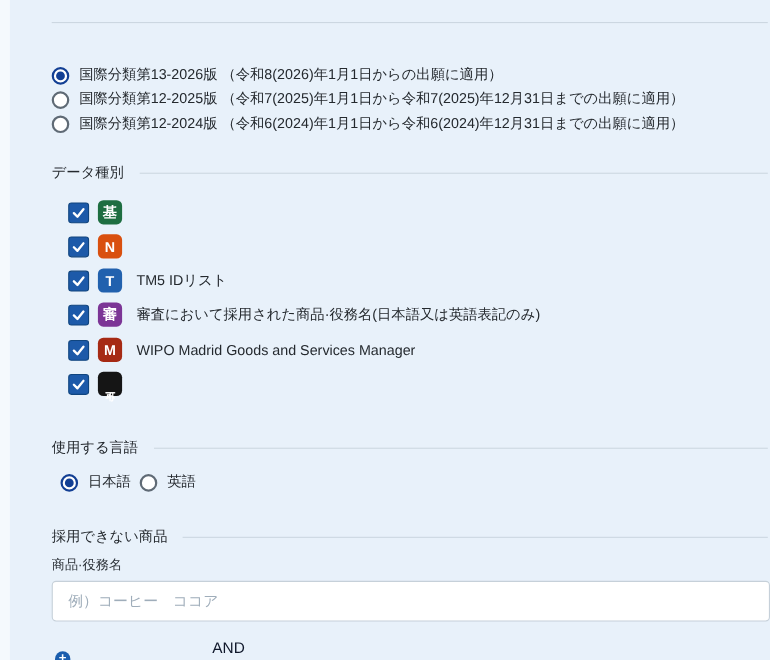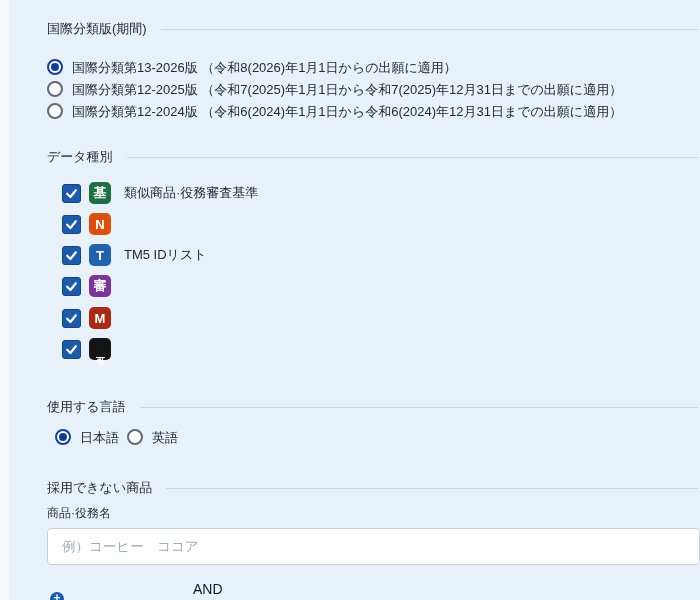--- a/index.html
+++ b/index.html
@@ -15,21 +15,21 @@
 
   .section-title {
     position:absolute; left:47px; right:2px;
     display:flex; align-items:center; gap:14px;
     font-size:13px; color:#24292e; white-space:nowrap;
   }
   .section-title .rule { flex:1; height:1px; background:#ccd7e1; }
 
   
   .radio-row {
-    position:absolute; display:flex; align-items:flex-start; gap:9px;
+    position:absolute; display:flex; align-items:flex-end; gap:9px;
     font-size:13px; cursor:pointer; white-space:nowrap;
   }
   .radio {
     width:16px; height:16px; min-width:16px; border-radius:50%;
     background:#fff; border:2px solid #5f6a75; position:relative;
   }
   .radio.selected { border-color:#123f94; }
   .radio.selected::after {
     content:""; position:absolute; inset:2px; border-radius:50%; background:#123f94;
   }
@@ -74,21 +74,20 @@
   }
   .add-text { font-size:13px; color:#0f172a; text-decoration:underline;margin-top:40px; }
   .and-label { position:absolute; left:193px; top:581px; font-size:14px; color:#0f172a; }
 </style>
 </head>
 <body>
 
 <div class="edge-strip"></div>
 
 <div class="section-title" style="top:20px">
-  <span>国際分類版(期間)</span>
   <span class="rule"></span>
 </div>
 
 <div class="radio-row" style="left:47px; top:59px">
   <span class="radio selected"></span>
   <span>国際分類第13-2026版 （令和8(2026)年1月1日からの出願に適用）</span>
 </div>
 <div class="radio-row" style="left:47px; top:81px">
   <span class="radio"></span>
   <span>国際分類第12-2025版 （令和7(2025)年1月1日から令和7(2025)年12月31日までの出願に適用）</span>
@@ -103,21 +102,20 @@
   <span class="rule"></span>
 </div>
 
 <div class="check-row" style="top:182px">
   <span class="checkbox">
     <svg width="13" height="13" viewBox="0 0 24 24">
         <path d="M4 12.5l6 6L20 6" stroke="#fff" stroke-width="4" fill="none" stroke-linecap="round" stroke-linejoin="round"></path>
       </svg>
   </span>
   <span class="badge" style="background-color: rgb(30, 110, 65);">基</span>
-  <span class="check-label">類似商品·役務審査基準</span>
 </div>
 <div class="check-row" style="top:213px">
   <span class="checkbox">
     <svg width="13" height="13" viewBox="0 0 24 24">
         <path d="M4 12.5l6 6L20 6" stroke="#fff" stroke-width="4" fill="none" stroke-linecap="round" stroke-linejoin="round"></path>
       </svg>
   </span>
   <span class="badge" style="background-color: rgb(217, 80, 15);">N</span>
 </div>
 <div class="check-row" style="top:244px">
@@ -129,28 +127,30 @@
   <span class="badge" style="background-color: rgb(33, 97, 174);">T</span>
   <span class="check-label">TM5 IDリスト</span>
 </div>
 <div class="check-row" style="top:275px">
   <span class="checkbox">
     <svg width="13" height="13" viewBox="0 0 24 24">
         <path d="M4 12.5l6 6L20 6" stroke="#fff" stroke-width="4" fill="none" stroke-linecap="round" stroke-linejoin="round"></path>
       </svg>
   </span>
   <span class="badge" style="background-color: rgb(124, 53, 150);">審</span>
+  <span class="check-label">審査において採用された商品·役務名(日本語又は英語表記のみ)</span>
 </div>
 <div class="check-row" style="top:307px">
   <span class="checkbox">
     <svg width="13" height="13" viewBox="0 0 24 24">
         <path d="M4 12.5l6 6L20 6" stroke="#fff" stroke-width="4" fill="none" stroke-linecap="round" stroke-linejoin="round"></path>
       </svg>
   </span>
   <span class="badge" style="background-color: rgb(166, 42, 20);">M</span>
+  <span class="check-label">WIPO Madrid Goods and Services Manager</span>
 </div>
 <div class="check-row" style="top:338px">
   <span class="checkbox">
     <svg width="13" height="13" viewBox="0 0 24 24">
         <path d="M4 12.5l6 6L20 6" stroke="#fff" stroke-width="4" fill="none" stroke-linecap="round" stroke-linejoin="round"></path>
       </svg>
   </span>
   <span class="badge stacked" style="background-color: rgb(21, 21, 21);">不可</span>
 </div>
 

